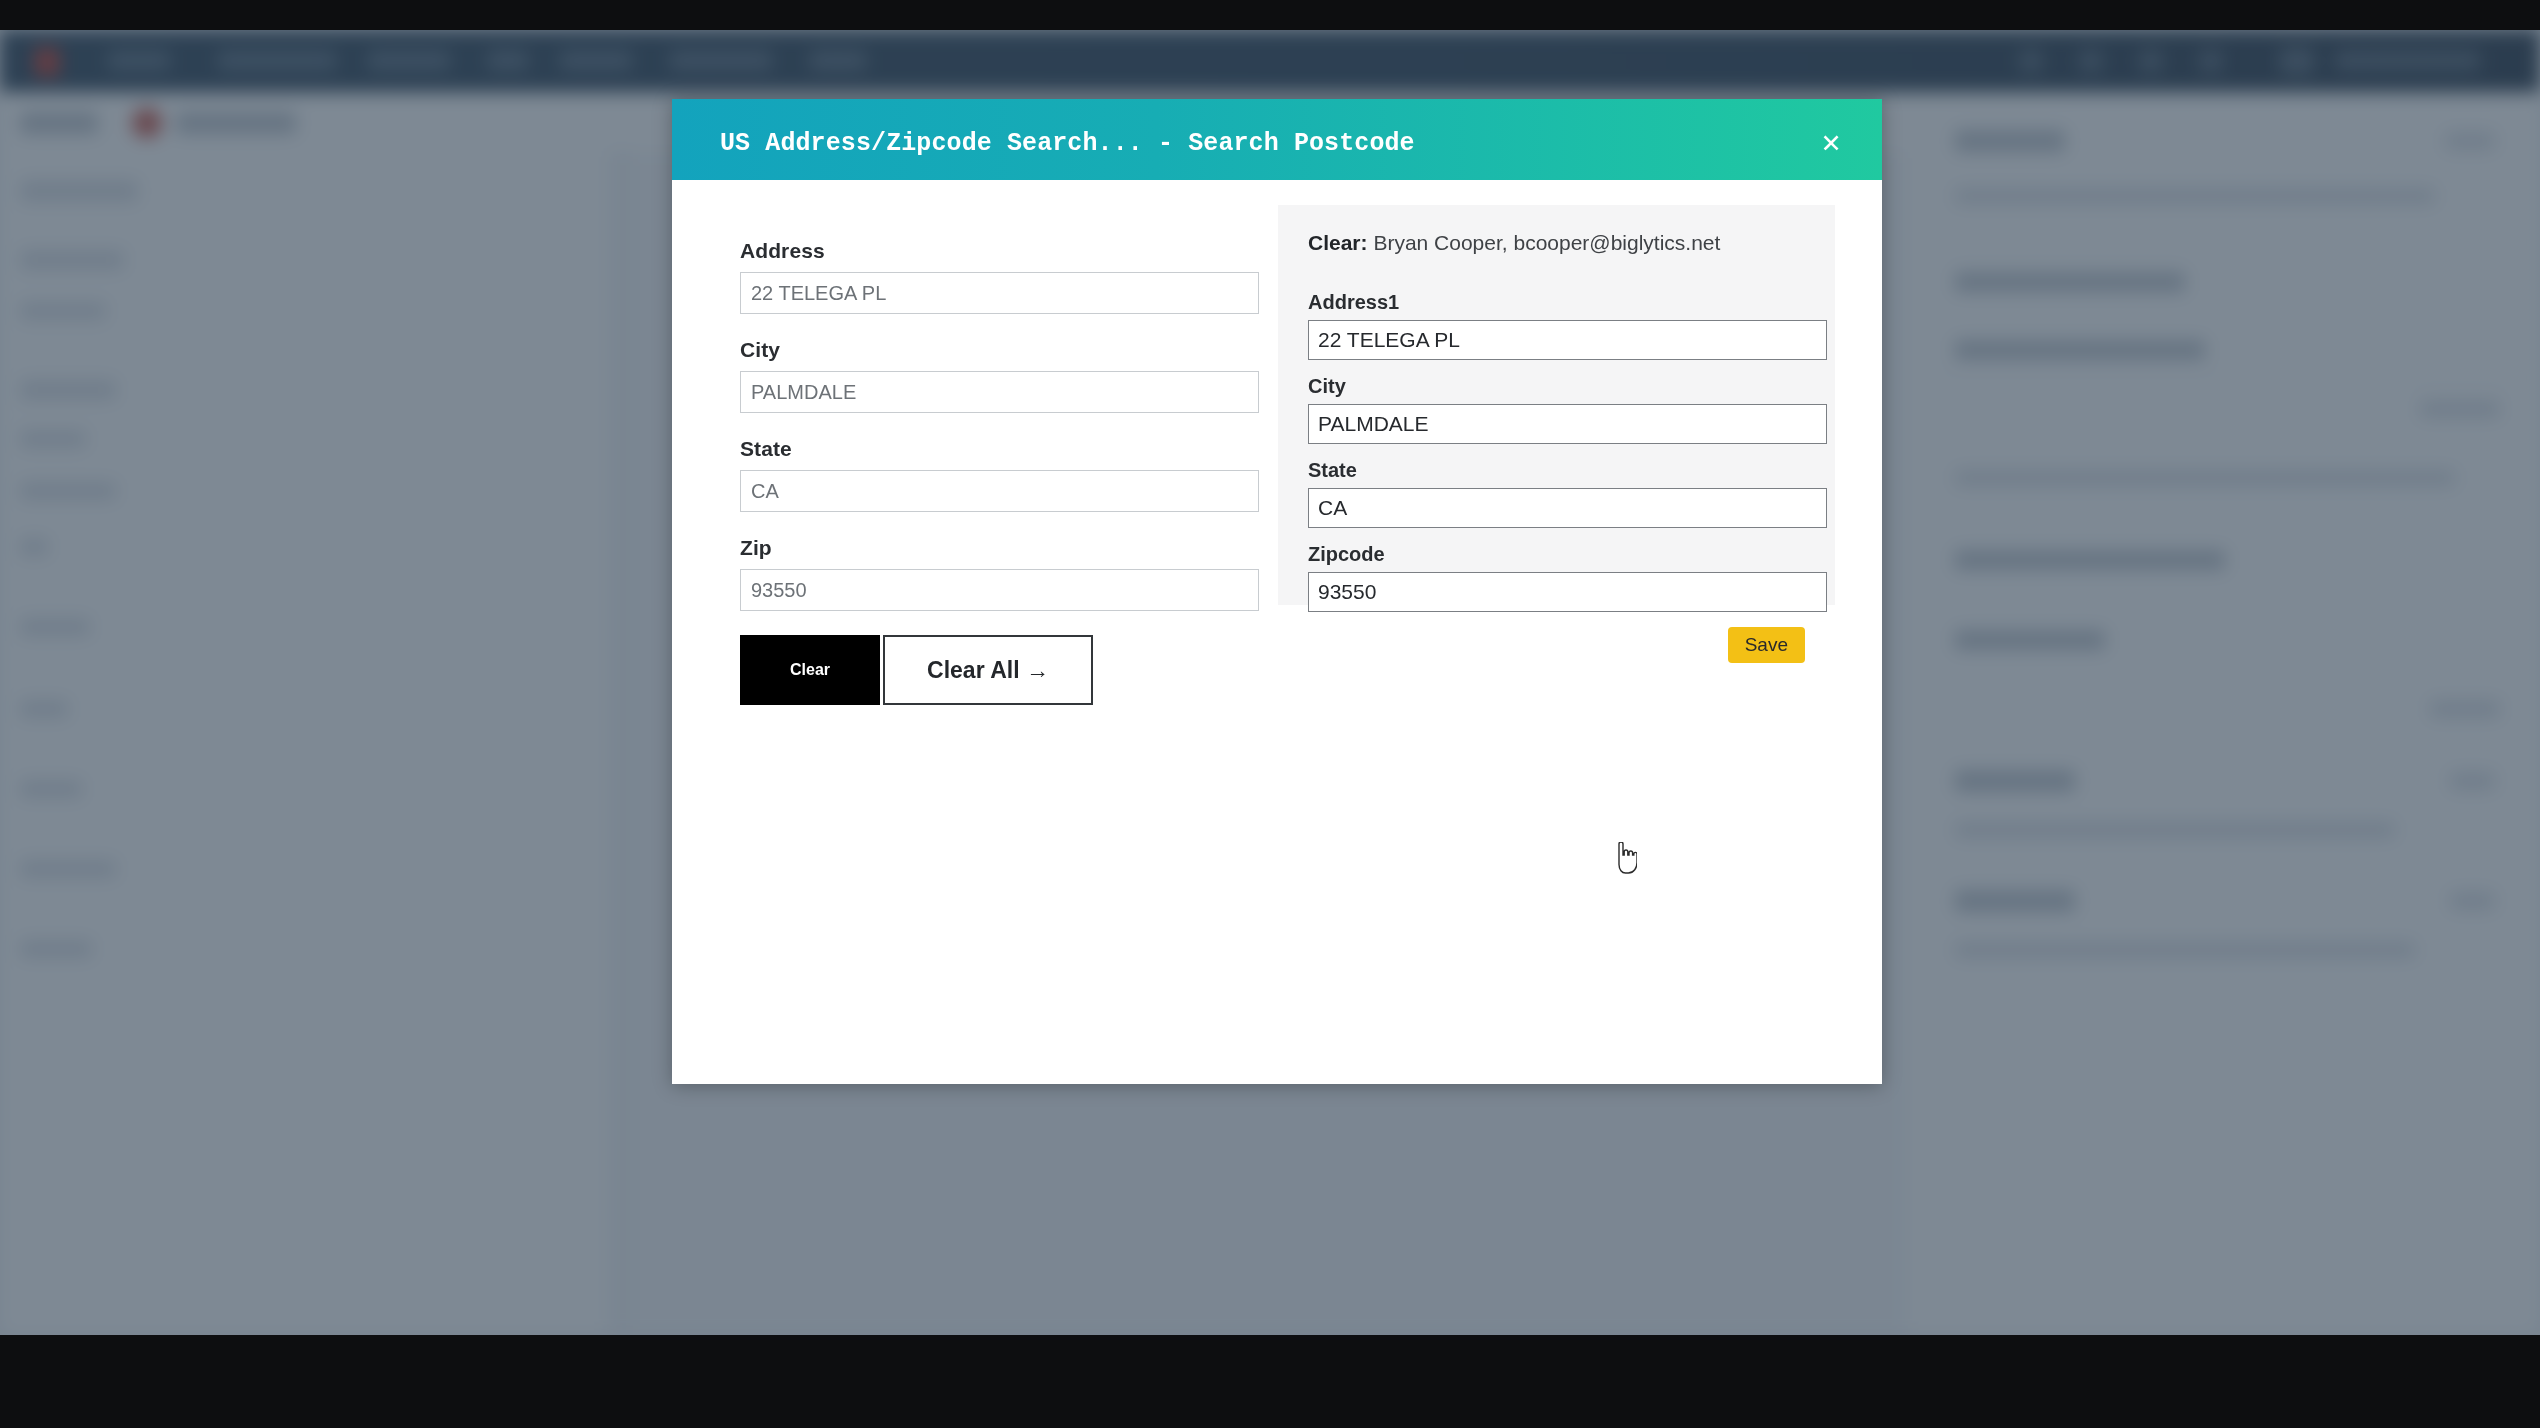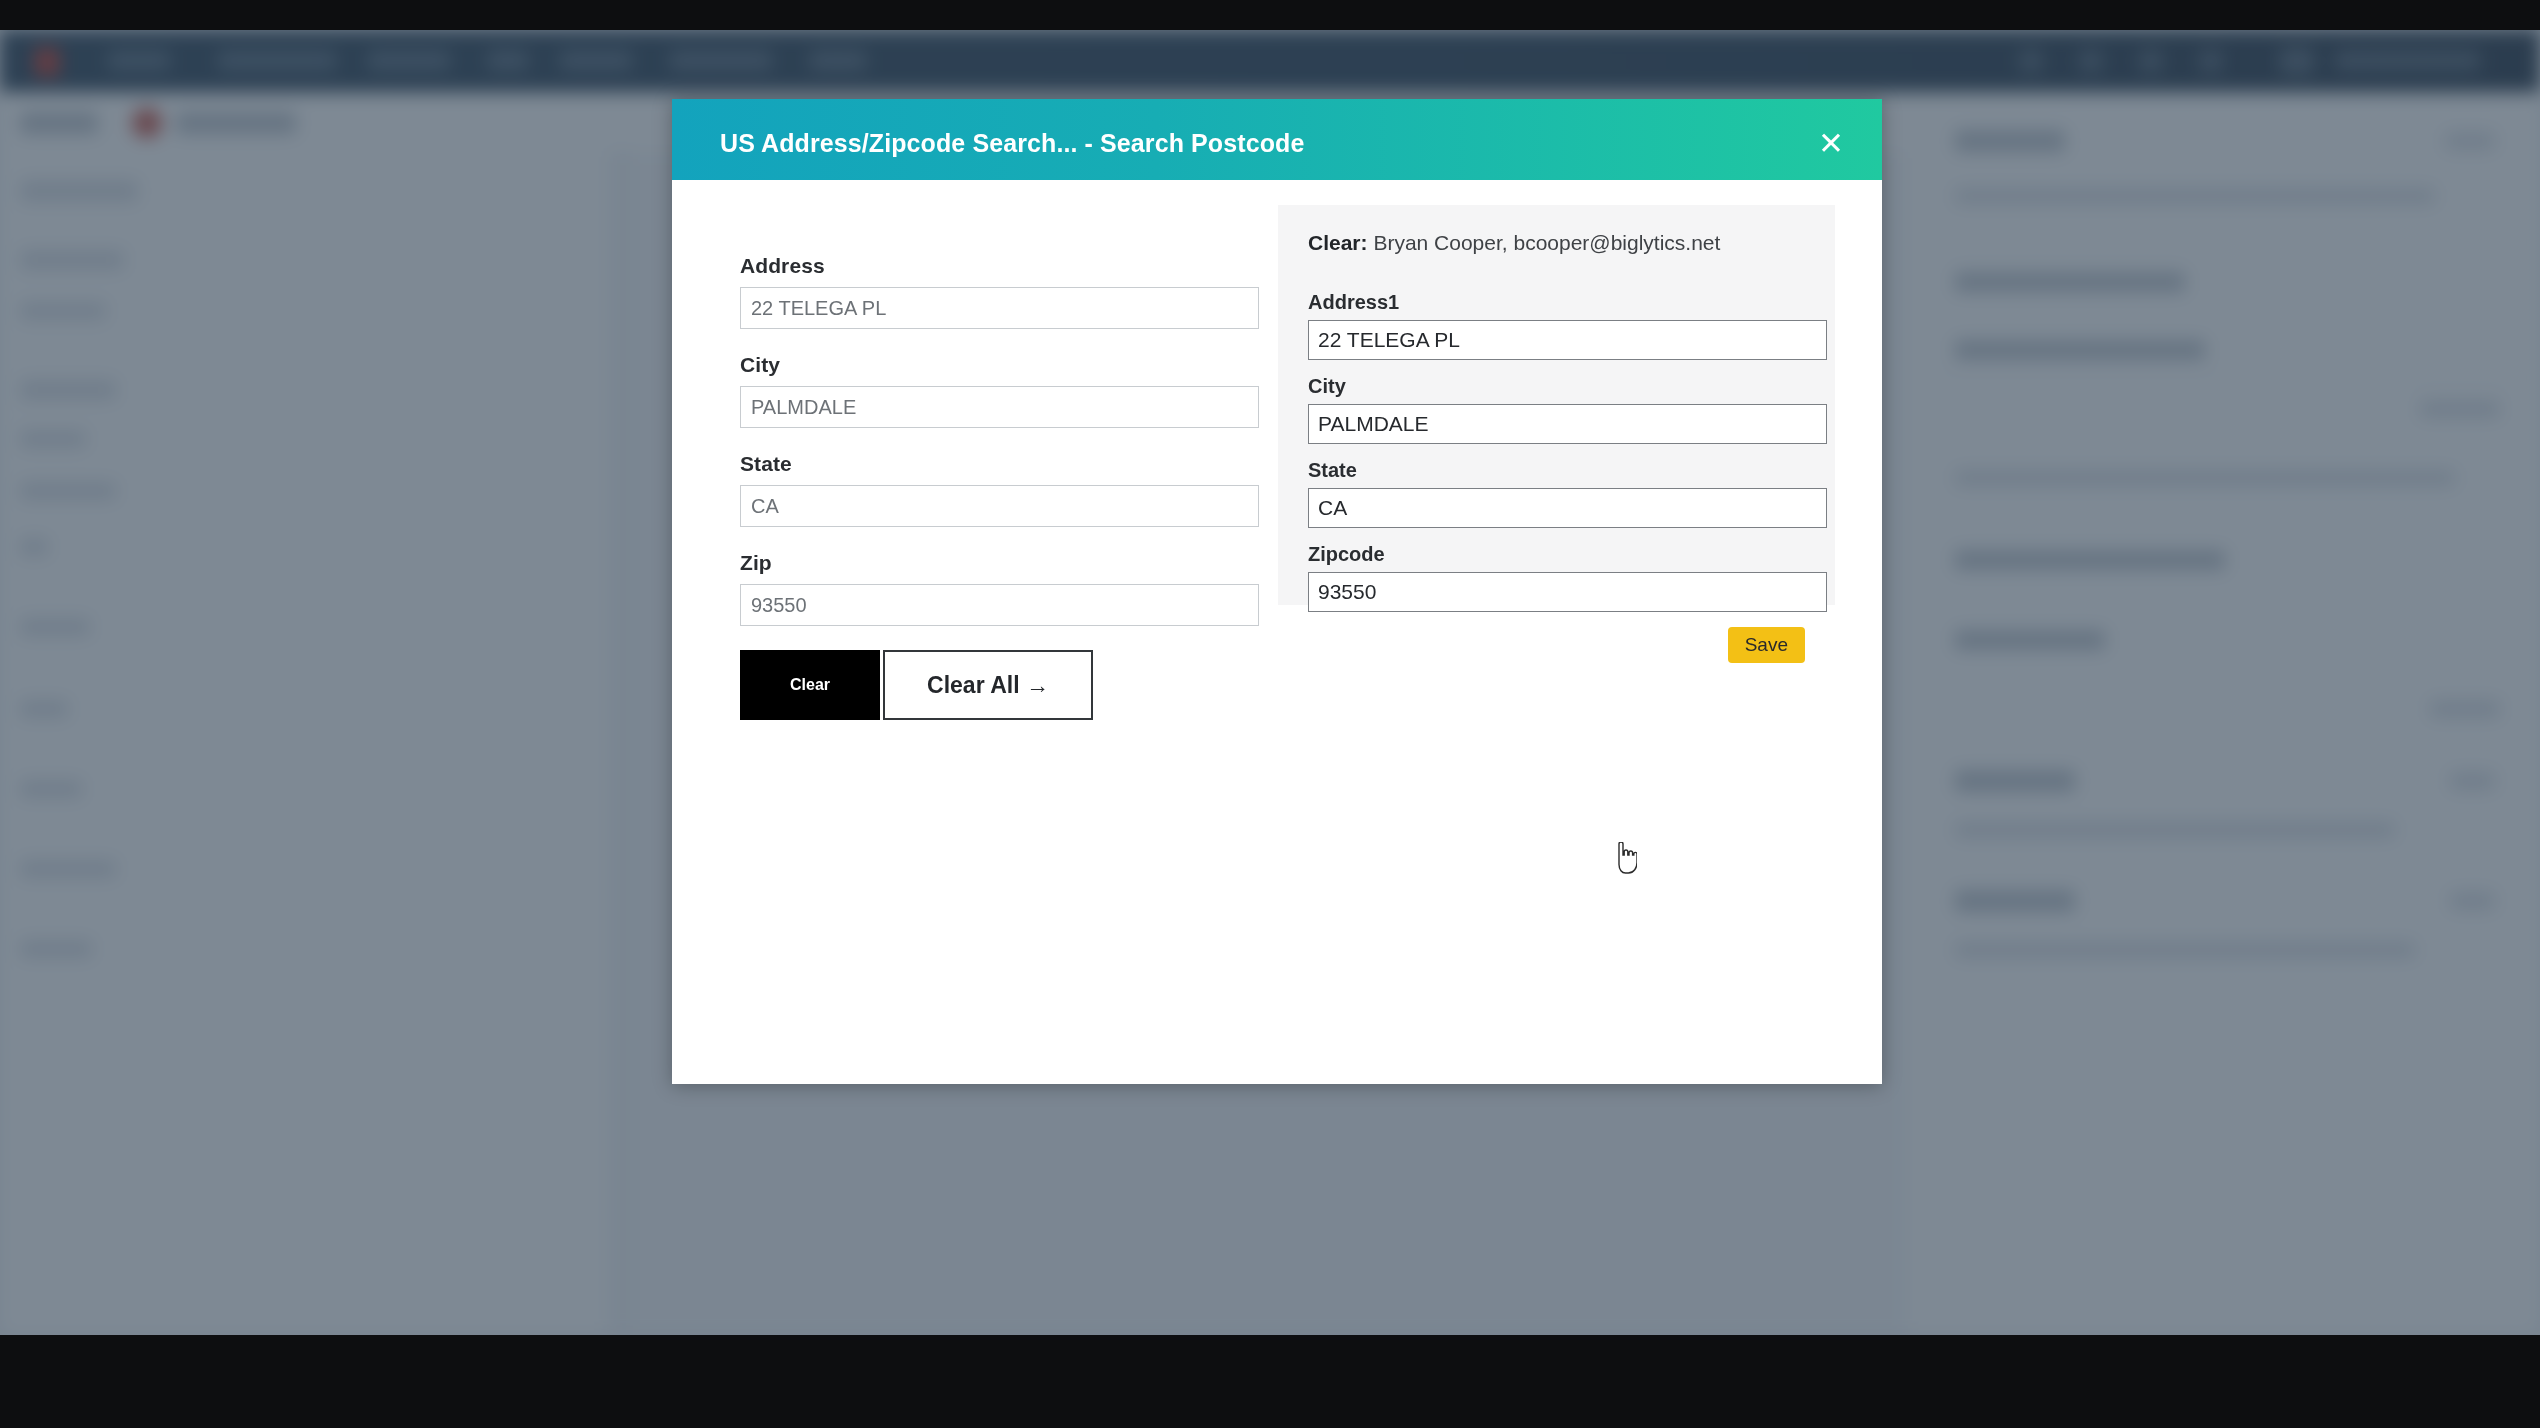--- a/index.html
+++ b/index.html
@@ -152,20 +152,21 @@
     box-shadow: 0 2px 18px rgba(0,0,0,.28);
   }
   .modal-header {
     height: 81px;
     background: linear-gradient(90deg, #13a3bd 0%, #17adb4 40%, #20c9a0 100%);
     display: flex;
     align-items: center;
     justify-content: space-between;
     padding: 8px 30px 0 48px;
     box-sizing: border-box;
+    font-family: Liberation Mono, monospace;
   }
   .modal-title {
     color: #ffffff;
     font-size: 25px;
     font-weight: 700;
     letter-spacing: .1px;
     white-space: nowrap;
   }
   .modal-close {
     color: #ffffff;
@@ -183,21 +184,21 @@
 
   .modal-body {
     position: relative;
     height: 904px;
     background: #ffffff;
   }
 
   
   .search-col {
     position: absolute;
-    left: 68px; top: 74px;
+    left: 68px; top: 59px;
     width: 525px;
   }
   .fld-label {
     font-size: 21px;
     font-weight: 700;
     color: #2a2d31;
     margin-bottom: 9px;
     letter-spacing: .1px;
   }
   .fld-input {

